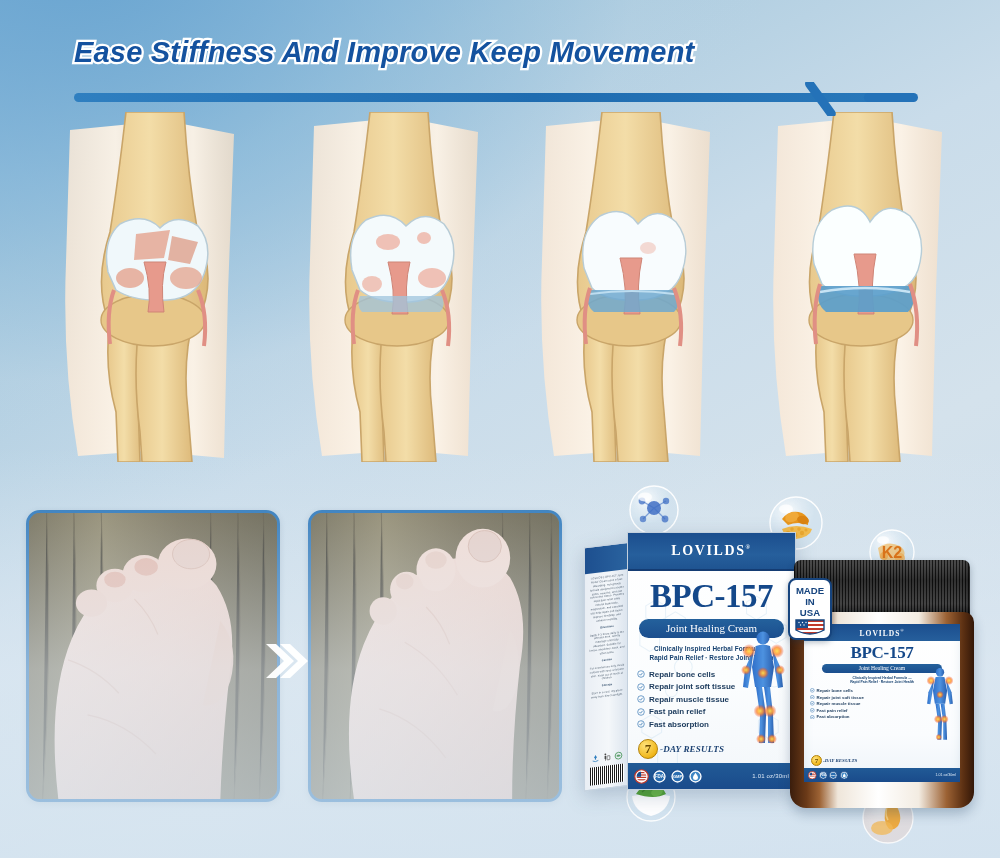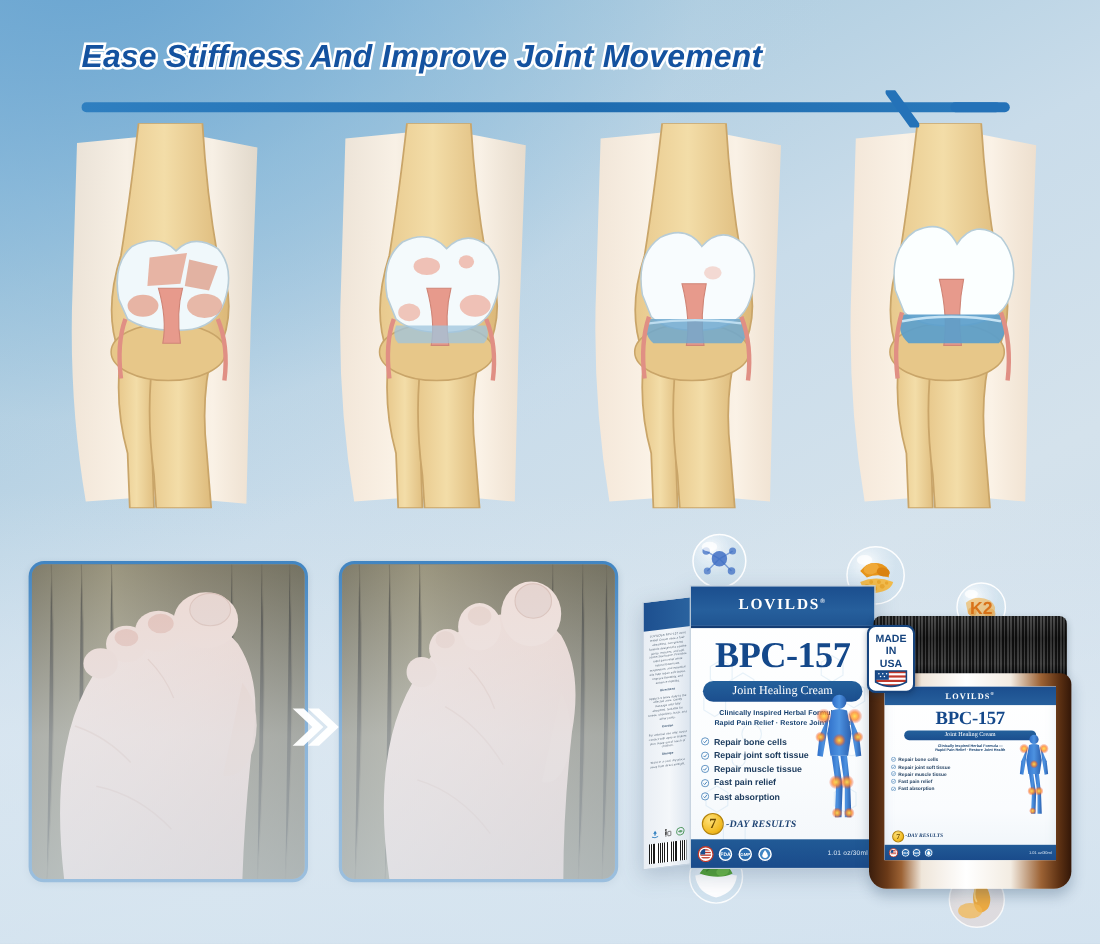--- a/index.html
+++ b/index.html
@@ -250,33 +250,33 @@
   .jl-day-text { font-family: "Liberation Serif", serif; font-size: 5px; font-weight: bold; font-style: italic; color: #1d4272; }
   .jl-footer {
     position: absolute; left: 0; bottom: 0; width: 100%; height: 14px;
     background: linear-gradient(180deg, #215a96, #1a4b8b);
     display: flex; align-items: center; padding: 0 4px; gap: 2px;
   }
   .jl-seal { width: 8.5px; height: 8.5px; flex: none; }
   .jl-seal svg { width: 100%; height: 100%; display: block; }
   .jl-net { margin-left: auto; color: #dce9f6; font-size: 3.6px; }
   .made-usa {
-    position: absolute; left: -2px; top: 8px; width: 44px; height: 62px;
+    position: absolute; left: -2px; top: 18px; width: 44px; height: 62px;
     z-index: 12;
     filter: drop-shadow(0 2px 3px rgba(20,45,75,.35));
   }
   .made-usa svg { width: 100%; height: 100%; display: block; }
 </style>
 </head>
 <body>
 
 <div id="stage">
 
   <div class="headline-wrap">
-    <div class="headline">Ease Stiffness And Improve Joint Movement</div>
+    <div class="headline">Ease Stiffness And Improve Keep Movement</div>
   </div>
   <div class="rule-wrap">
     <svg viewBox="0 0 906 34" preserveAspectRatio="none" aria-hidden="true">
       <defs>
         <linearGradient id="ruleGrad" x1="0" y1="0" x2="1" y2="0">
           <stop offset="0" stop-color="#2f7fc0"></stop>
           <stop offset="0.55" stop-color="#1f6cb0"></stop>
           <stop offset="1" stop-color="#2a79bb"></stop>
         </linearGradient>
       </defs>

